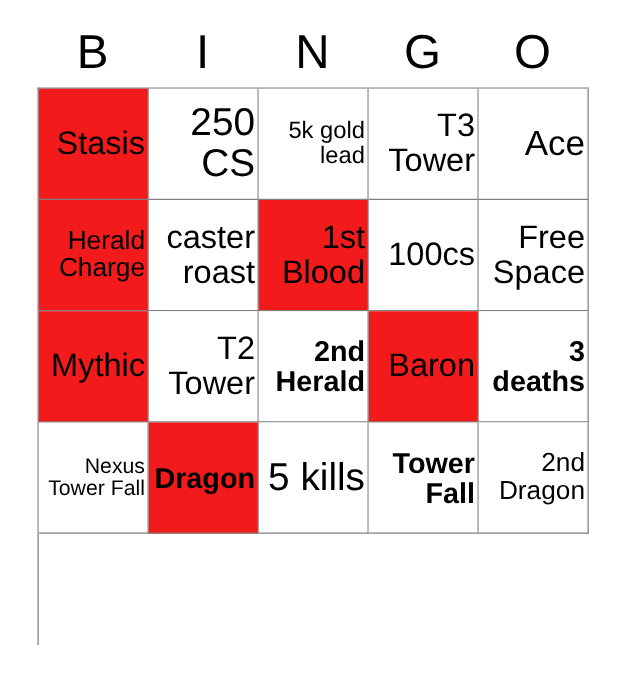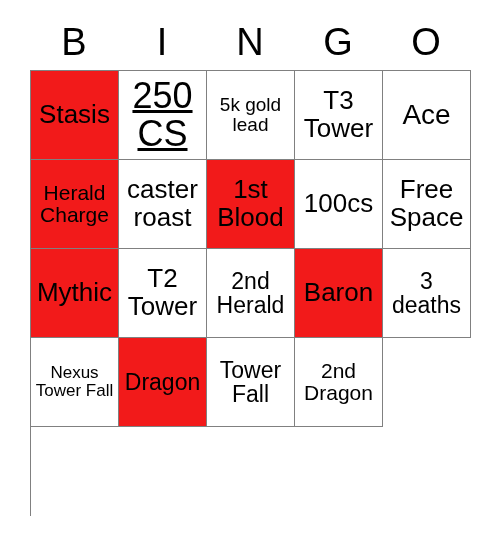--- a/index.html
+++ b/index.html
@@ -53,40 +53,40 @@
     border-left: 1px solid #808080;
     box-sizing: content-box;
   }
   .cell {
     box-sizing: border-box;
     border-right: 1px solid #808080;
     border-bottom: 1px solid #808080;
     display: flex;
     align-items: center;
     justify-content: center;
-    text-align: center;
+    text-align: right;
     padding: 1px 2px;
     overflow: hidden;
     color: #000000;
     background: #ffffff;
   }
   .cell.marked {
     background: #F21A1A;
   }
   .cell-text {
     display: block;
     width: 100%;
     line-height: 1.06;
     word-wrap: break-word;
   }
   
   .fs-xl  { font-size: 28px; }
-  .fs-lg  { font-size: 36px; text-decoration: underline; }
+  .fs-lg  { font-size: 31px; }
   .fs-md  { font-size: 26px; }
-  .fs-sm  { font-size: 23px; }
+  .fs-sm  { font-size: 23px; font-weight: bold; }
   .fs-xs  { font-size: 21px; }
   .fs-xxs { font-size: 19px; }
   .fs-tiny{ font-size: 17px; }
 </style>
 </head>
 <body>
 
 <div id="card">
 
   <div id="header-row">
@@ -148,20 +148,23 @@
         <span class="cell-text fs-sm">3 deaths</span>
       </div>
     <div class="cell">
         <span class="cell-text fs-tiny">Nexus Tower Fall</span>
       </div>
 
     <div class="cell marked">
         <span class="cell-text fs-sm">Dragon</span>
       </div>
     <div class="cell">
+        <span class="cell-text fs-lg">5 kills</span>
+      </div>
+    <div class="cell">
         <span class="cell-text fs-sm">Tower Fall</span>
       </div>
     <div class="cell">
         <span class="cell-text fs-xs">2nd Dragon</span>
       </div>
   </div>
 
 </div>
 
 </body></html>

